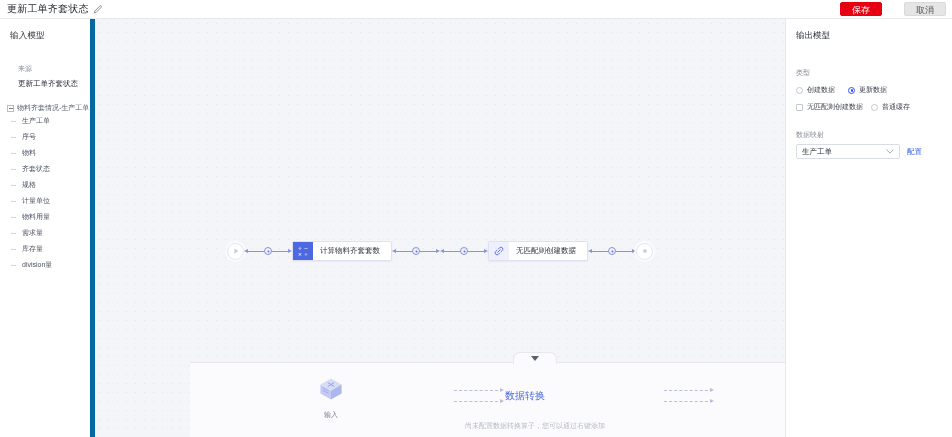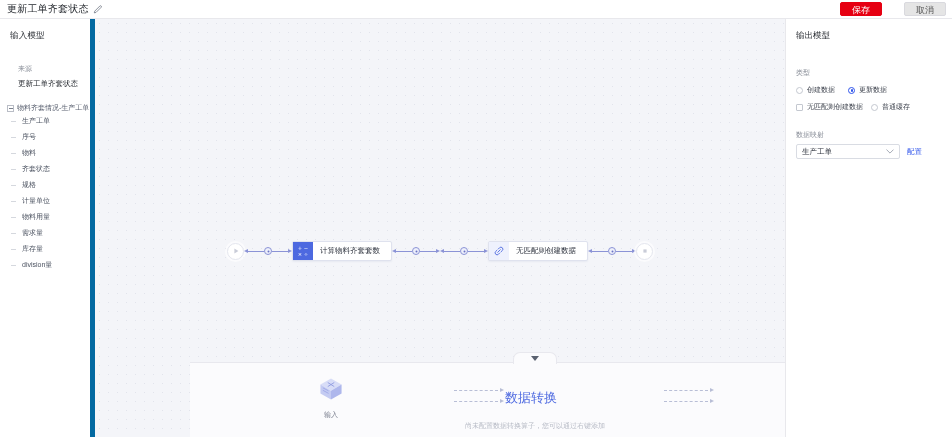--- a/index.html
+++ b/index.html
@@ -118,21 +118,21 @@
     position:absolute; top:-11px; left:50%; transform:translateX(-50%);
     width:44px; height:12px; background:#fbfbfd;
     border-radius:7px 7px 0 0; border:1px solid #e8e8ee; border-bottom:none;
     display:flex; align-items:center; justify-content:center; cursor:pointer;
   }
   .panel-body { position:relative; width:100%; height:100%; }
   .tnode {
     position:absolute; display:flex; flex-direction:column; align-items:center; gap:4px;
   }
   .tnode-label { font-size:7px; color:#7c8190; }
-  .tnode-center-label { font-size:13px; color:#4d69e0; }
+  .tnode-center-label { font-size:10px; color:#4d69e0; }
   .dashline {
     position:absolute; display:flex; align-items:center; gap:2px;
   }
   .dashline .dl {
     width:44px; height:0; border-top:1px dashed #b8bed6;
   }
   .dash-arrow {
     width:0;height:0;border-top:2.5px solid transparent;border-bottom:2.5px solid transparent;
     border-left:4px solid #b8bed6;
   }

